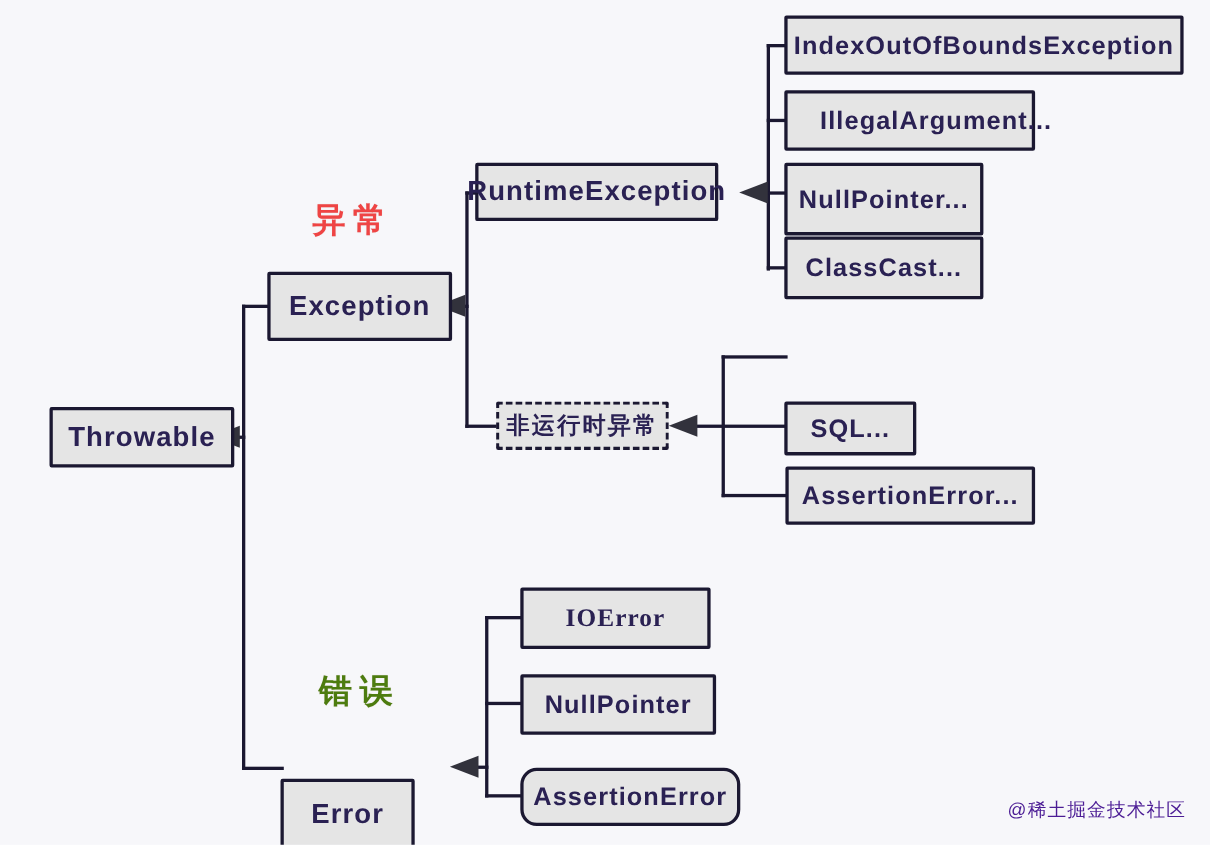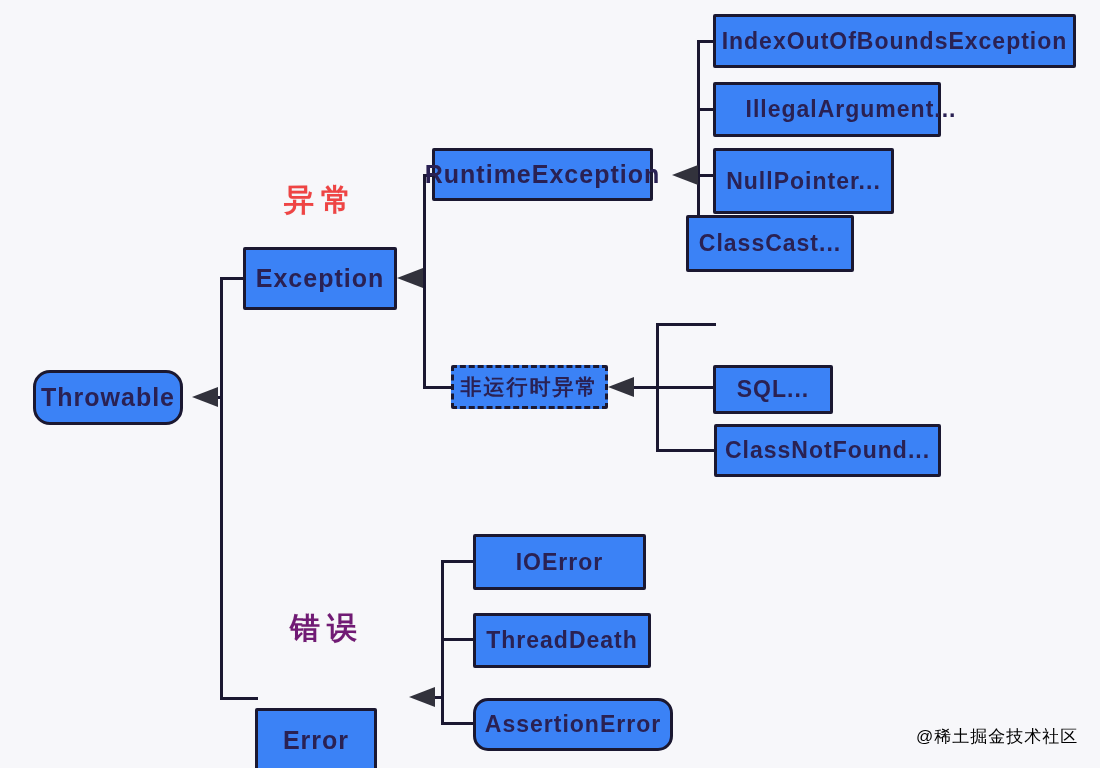--- a/index.html
+++ b/index.html
@@ -3,40 +3,40 @@
 <meta charset="utf-8">
 <style>
   html,body{margin:0;padding:0;}
   .canvas{
     position:relative; width:1100px; height:768px;
     background:#f7f7fa; overflow:hidden;
     font-family:"Liberation Sans","DejaVu Sans",sans-serif;
   }
   .node{
     position:absolute; box-sizing:border-box;
-    border:3px solid #1b1831; background:#3b82f6; border-radius:2px;
+    border:3px solid #1b1831; background:#e5e5e5; border-radius:2px;
     display:flex; align-items:center; justify-content:center;
     font-weight:bold; font-size:23px; color:#2a2153; letter-spacing:1px;
     white-space:nowrap;
   }
   .node.lg{font-size:25px;}
   .node.dashed{border:3px dashed #1b1831; font-size:21px; letter-spacing:2px;}
   .hline,.vline{position:absolute; background:#1b1831;}
   .hline{height:3px;} .vline{width:3px;}
   .arrow{
     position:absolute; width:0; height:0;
     border-top:10px solid transparent; border-bottom:10px solid transparent;
     border-right:26px solid #32323c;
   }
   .glabel{position:absolute; font-weight:bold; font-size:30px; letter-spacing:7px;
     text-shadow:0 0 1px rgba(120,60,0,0.15);}
   .lbl-orange{color:#ef4444;}
   .lbl-blue{color:#2f8fdd; }
-  .lbl-red{color:#701a75;}
-  .watermark{position:absolute; font-size:17px; color:#000000; letter-spacing:1px;}
+  .lbl-red{color:#4d7c0f;}
+  .watermark{position:absolute; font-size:17px; color:#4c1d95; letter-spacing:1px;}
 </style>
 </head>
 <body>
 
 <div class="canvas">
 
   <div class="glabel lbl-orange" style="left:284px; top:180px;">异常</div>
   <div class="glabel lbl-red" style="left:290px; top:608px;">错误</div>
 
   <div class="vline" style="left:220px; top:277px; height:423px;"></div>
@@ -64,32 +64,32 @@
   <div class="hline" style="left:656px; top:449px; width:60px;"></div>
   <div class="arrow" style="left:608px; top:377px;"></div>
 
   <div class="vline" style="left:441px; top:560px; height:165px;"></div>
   <div class="hline" style="left:441px; top:560px; width:35px;"></div>
   <div class="hline" style="left:441px; top:638px; width:35px;"></div>
   <div class="hline" style="left:441px; top:722px; width:35px;"></div>
   <div class="hline" style="left:430px; top:696px; width:14px;"></div>
   <div class="arrow" style="left:409px; top:687px;"></div>
 
-  <div class="node lg" style="left:33px; top:370px; width:150px; height:55px;border-radius:17px;">Throwable</div>
-  <div class="node lg" style="left:243px; top:247px; width:154px; height:63px;">Exception</div>
+  <div class="node lg" style="left:45px; top:370px; width:168px; height:55px;">Throwable</div>
+  <div class="node lg" style="left:243px; top:247px; width:168px; height:63px;">Exception</div>
   <div class="node lg" style="left:432px; top:148px; width:221px; height:53px;">RuntimeException</div>
   <div class="node dashed" style="left:451px; top:365px; width:157px; height:44px;">非运行时异常</div>
 
   <div class="node" style="left:713px; top:14px; width:363px; height:54px;">IndexOutOfBoundsException</div>
   <div class="node" style="left:713px; top:82px; width:228px; height:55px;padding-left:48px;">IllegalArgument...</div>
   <div class="node" style="left:713px; top:148px; width:181px; height:66px;">NullPointer...</div>
-  <div class="node" style="left:686px; top:215px; width:168px; height:57px;text-align:right;">ClassCast...</div>
+  <div class="node" style="left:713px; top:215px; width:181px; height:57px;text-align:right;">ClassCast...</div>
 
   <div class="node" style="left:713px; top:365px; width:120px; height:49px;">SQL...</div>
-  <div class="node" style="left:714px; top:424px; width:227px; height:53px;">ClassNotFound...</div>
+  <div class="node" style="left:714px; top:424px; width:227px; height:53px;">AssertionError...</div>
 
-  <div class="node" style="left:473px; top:534px; width:173px; height:56px;">IOError</div>
-  <div class="node" style="left:473px; top:613px; width:178px; height:55px;">ThreadDeath</div>
+  <div class="node" style="left:473px; top:534px; width:173px; height:56px;font-family:Liberation Serif, serif;">IOError</div>
+  <div class="node" style="left:473px; top:613px; width:178px; height:55px;">NullPointer</div>
   <div class="node" style="left:473px; top:698px; width:200px; height:53px;border-radius:15px;">AssertionError</div>
   <div class="node lg" style="left:255px; top:708px; width:122px; height:64px;">Error</div>
 
   <div class="watermark" style="left:916px; top:725px;">@稀土掘金技术社区</div>
 </div>
 
 </body></html>

